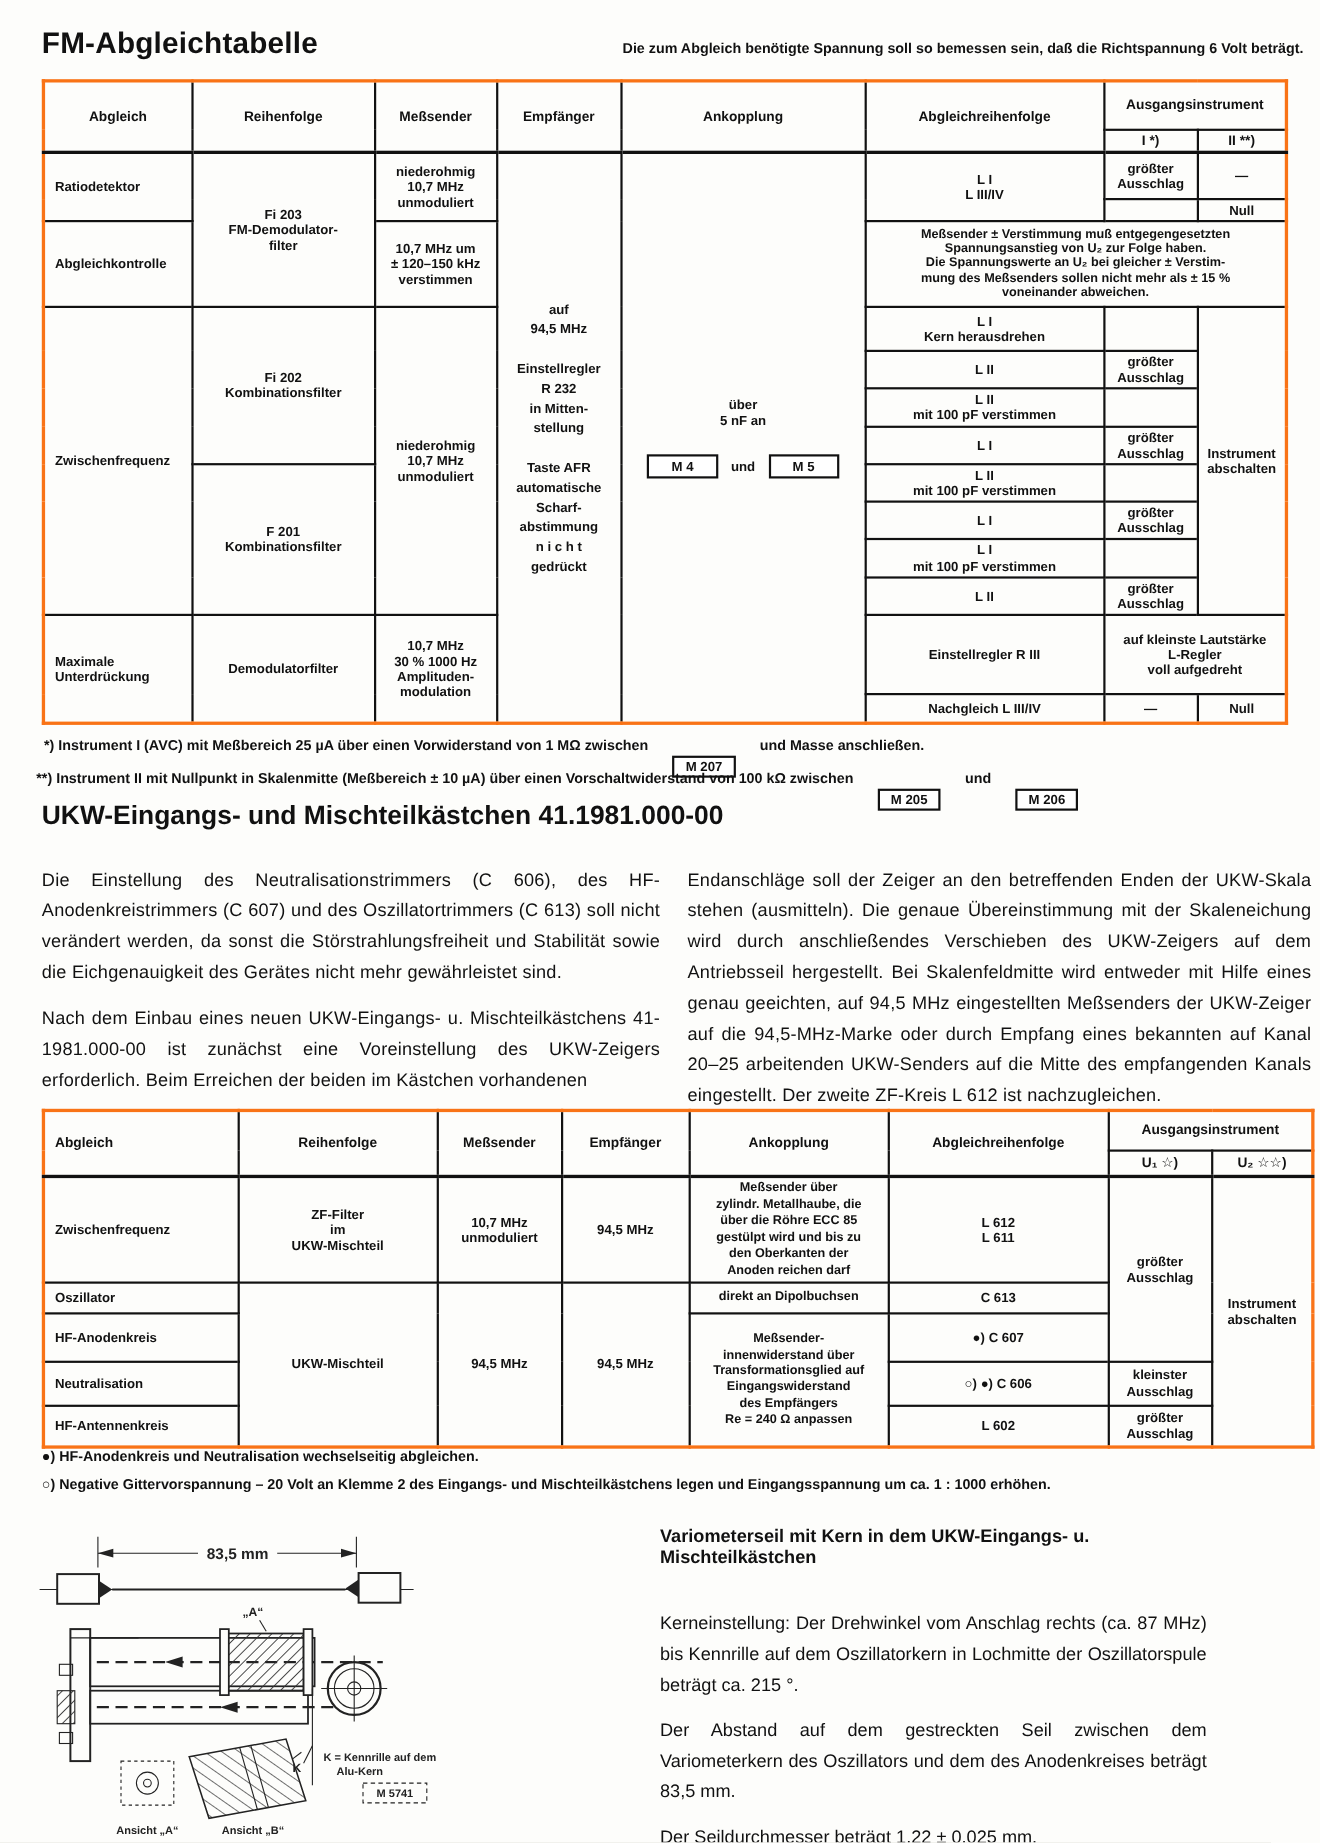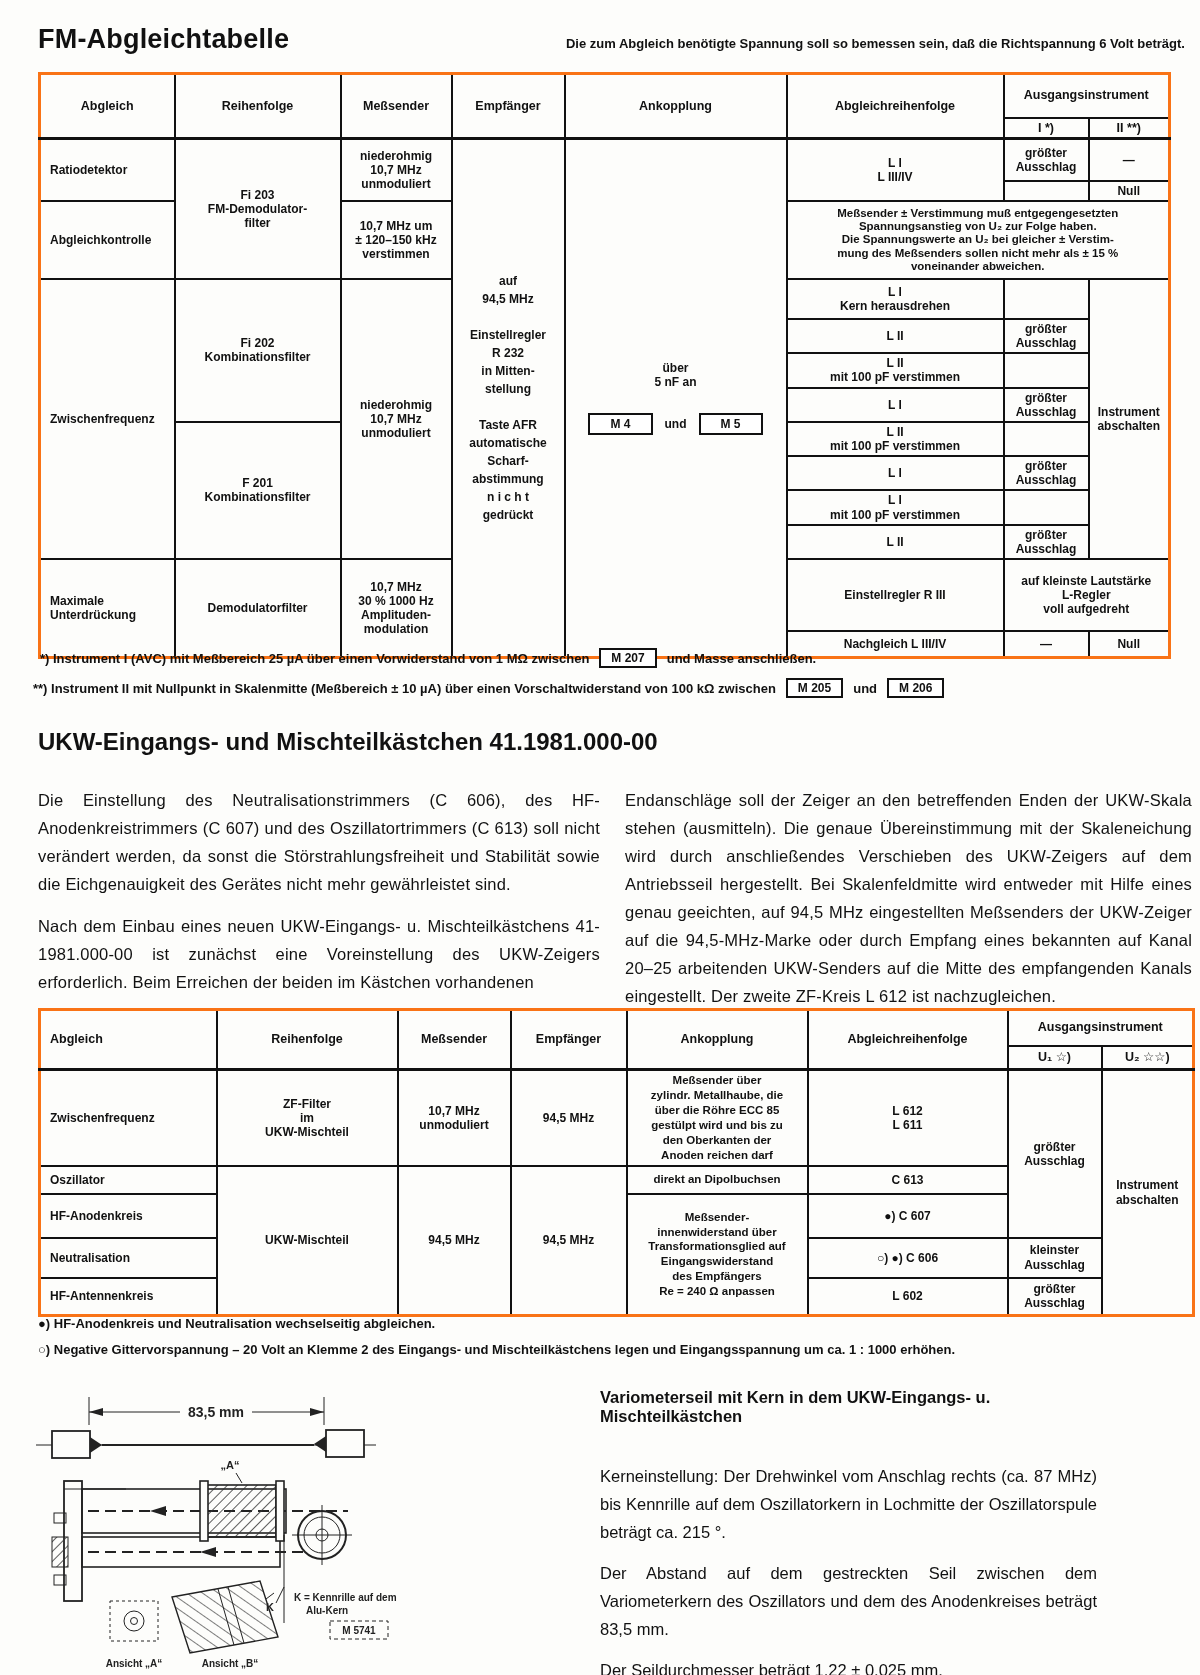--- a/index.html
+++ b/index.html
@@ -20,22 +20,22 @@
   table.t td.thick{border-bottom:3px solid #111;}
   table.t td.ktext{font-size:11.5px;line-height:1.16;padding:2px 20px;}
   table.t td.small{font-size:11.5px;line-height:1.3;}
   table.t td.emp{line-height:1.5;margin-left:45px;}
   #t1{left:38px;top:72px;}
   #t2{left:38px;top:1008px;}
   .ank-line{font-weight:bold;font-size:12px;white-space:pre-line;margin-bottom:10px;}
   .mbox-row{display:flex;align-items:center;justify-content:center;gap:12px;}
   .mbox{display:inline-block;border:2px solid #111;padding:2px 20px;font-size:12px;font-weight:bold;background:#fff;}
   
-  .fnote{position:absolute;display:flex;align-items:center;gap:10px;font-size:13px;font-weight:bold;white-space:nowrap;}
-  .fnote .mbox{padding:1px 10px;}
+  .fnote{position:absolute;display:flex;align-items:center;gap:22px;font-size:13px;font-weight:bold;white-space:nowrap;}
+  .fnote .mbox{padding:1px 10px;margin-top:39px;}
   .fnote2{position:absolute;font-size:13px;font-weight:bold;white-space:nowrap;}
   
   .para{font-size:16.5px;line-height:28px;text-align:justify;letter-spacing:.2px;}
   #col1{left:38px;top:786px;width:562px;}
   #col2{left:625px;top:786px;width:567px;}
   .para p{margin:0 0 14px 0;}
   
   #bottom-text{left:600px;top:1388px;width:497px;}
   #bottom-text h3{margin:0;font-size:16.5px;font-weight:bold;}
   #bottom-text p{margin:0;font-size:16.5px;line-height:28px;text-align:justify;}

